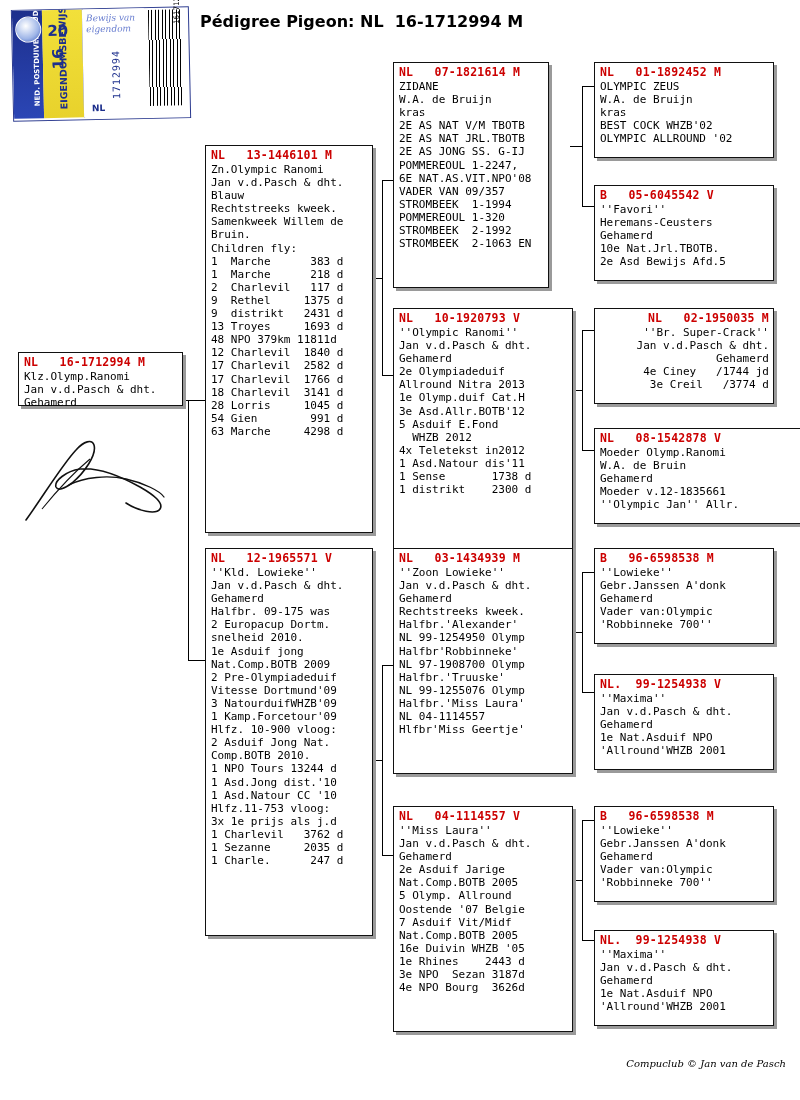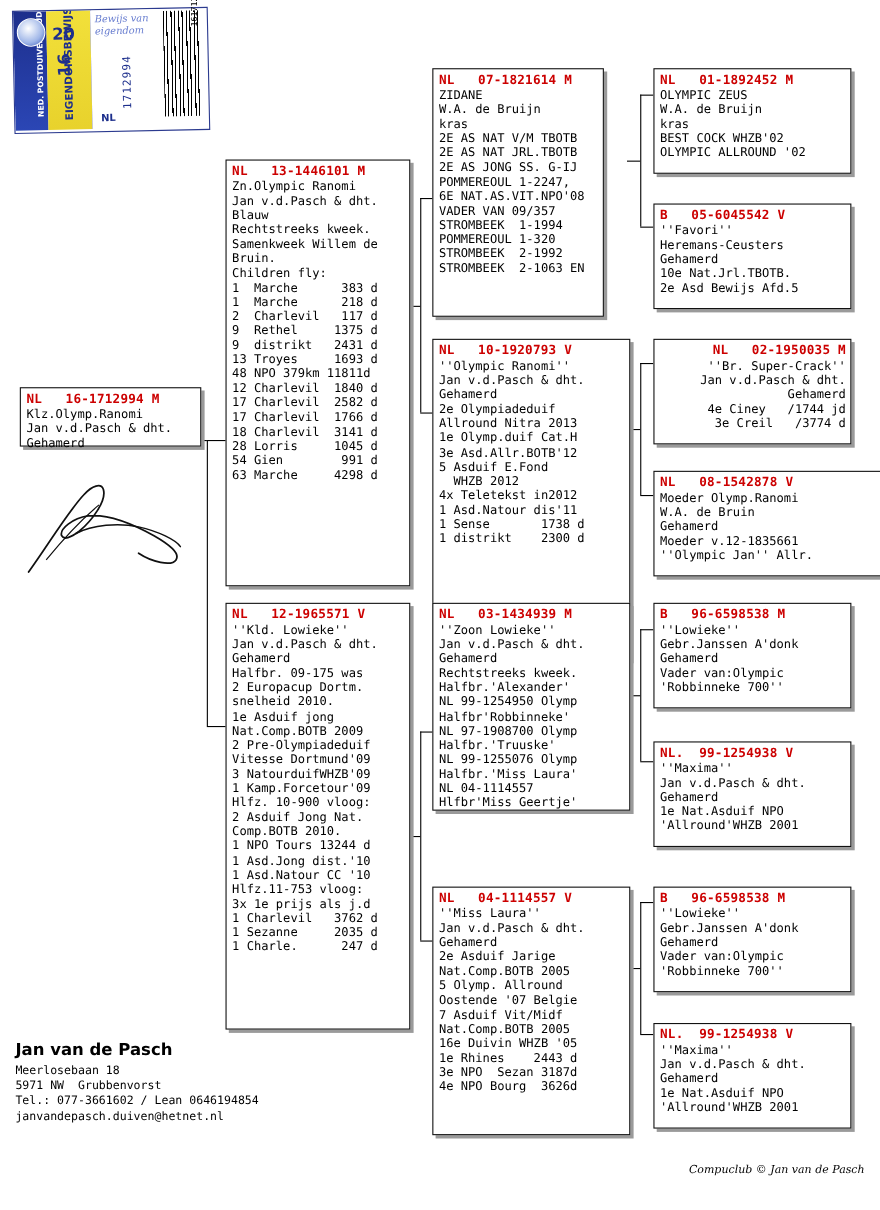--- a/index.html
+++ b/index.html
@@ -124,20 +124,21 @@
   .credit{
     position:absolute;right:14px;top:1058px;font-family:"DejaVu Serif",serif;
     font-style:italic;font-size:10px;
   }
 </style>
 </head>
 <body>
 
 <div class="page">
 
+  <div class="title">Pédigree Pigeon: NL  16-1712994 M</div>
 
   <div class="ring-card">
     <div class="ring-blue">
       <span>NED. POSTDUIVENHOUDERS ORGANISATIE</span>
     </div>
     <div class="ring-globe"></div>
     <div class="ring-yellow">
       <div class="y1">EIGENDOMSBEWIJS  t/p RING</div>
     </div>
     <div class="ring-yr">
@@ -282,21 +283,21 @@
 1e Olymp.duif Cat.H
 3e Asd.Allr.BOTB'12
 5 Asduif E.Fond
   WHZB 2012
 4x Teletekst in2012
 1 Asd.Natour dis'11
 1 Sense       1738 d
 1 distrikt    2300 d</div>
   </div>
 
-  <div class="box" style="left:393px;top:548px;width:180px;height:189px;">
+  <div class="box" style="left:393px;top:548px;width:180px;height:226px;">
     <div class="hdr">NL   03-1434939 M</div>
     <div class="lines">''Zoon Lowieke''
 Jan v.d.Pasch &amp; dht.
 Gehamerd
 Rechtstreeks kweek.
 Halfbr.'Alexander'
 NL 99-1254950 Olymp
 Halfbr'Robbinneke'
 NL 97-1908700 Olymp
 Halfbr.'Truuske'
@@ -388,23 +389,16 @@
 
   <div class="box" style="left:594px;top:930px;width:180px;height:96px;">
     <div class="hdr">NL.  99-1254938 V</div>
     <div class="lines">''Maxima''
 Jan v.d.Pasch &amp; dht.
 Gehamerd
 1e Nat.Asduif NPO
 'Allround'WHZB 2001</div>
   </div>
 
-  <div class="footer">
-    <div class="name">Jan van de Pasch</div>
-    <div class="l">Meerlosebaan 18</div>
-    <div class="l">5971 NW  Grubbenvorst</div>
-    <div class="l">Tel.: 077-3661602 / Lean 0646194854</div>
-    <div class="l">janvandepasch.duiven@hetnet.nl</div>
-  </div>
 
   <div class="credit">Compuclub © Jan van de Pasch</div>
 
 </div>
 
 </body></html>

